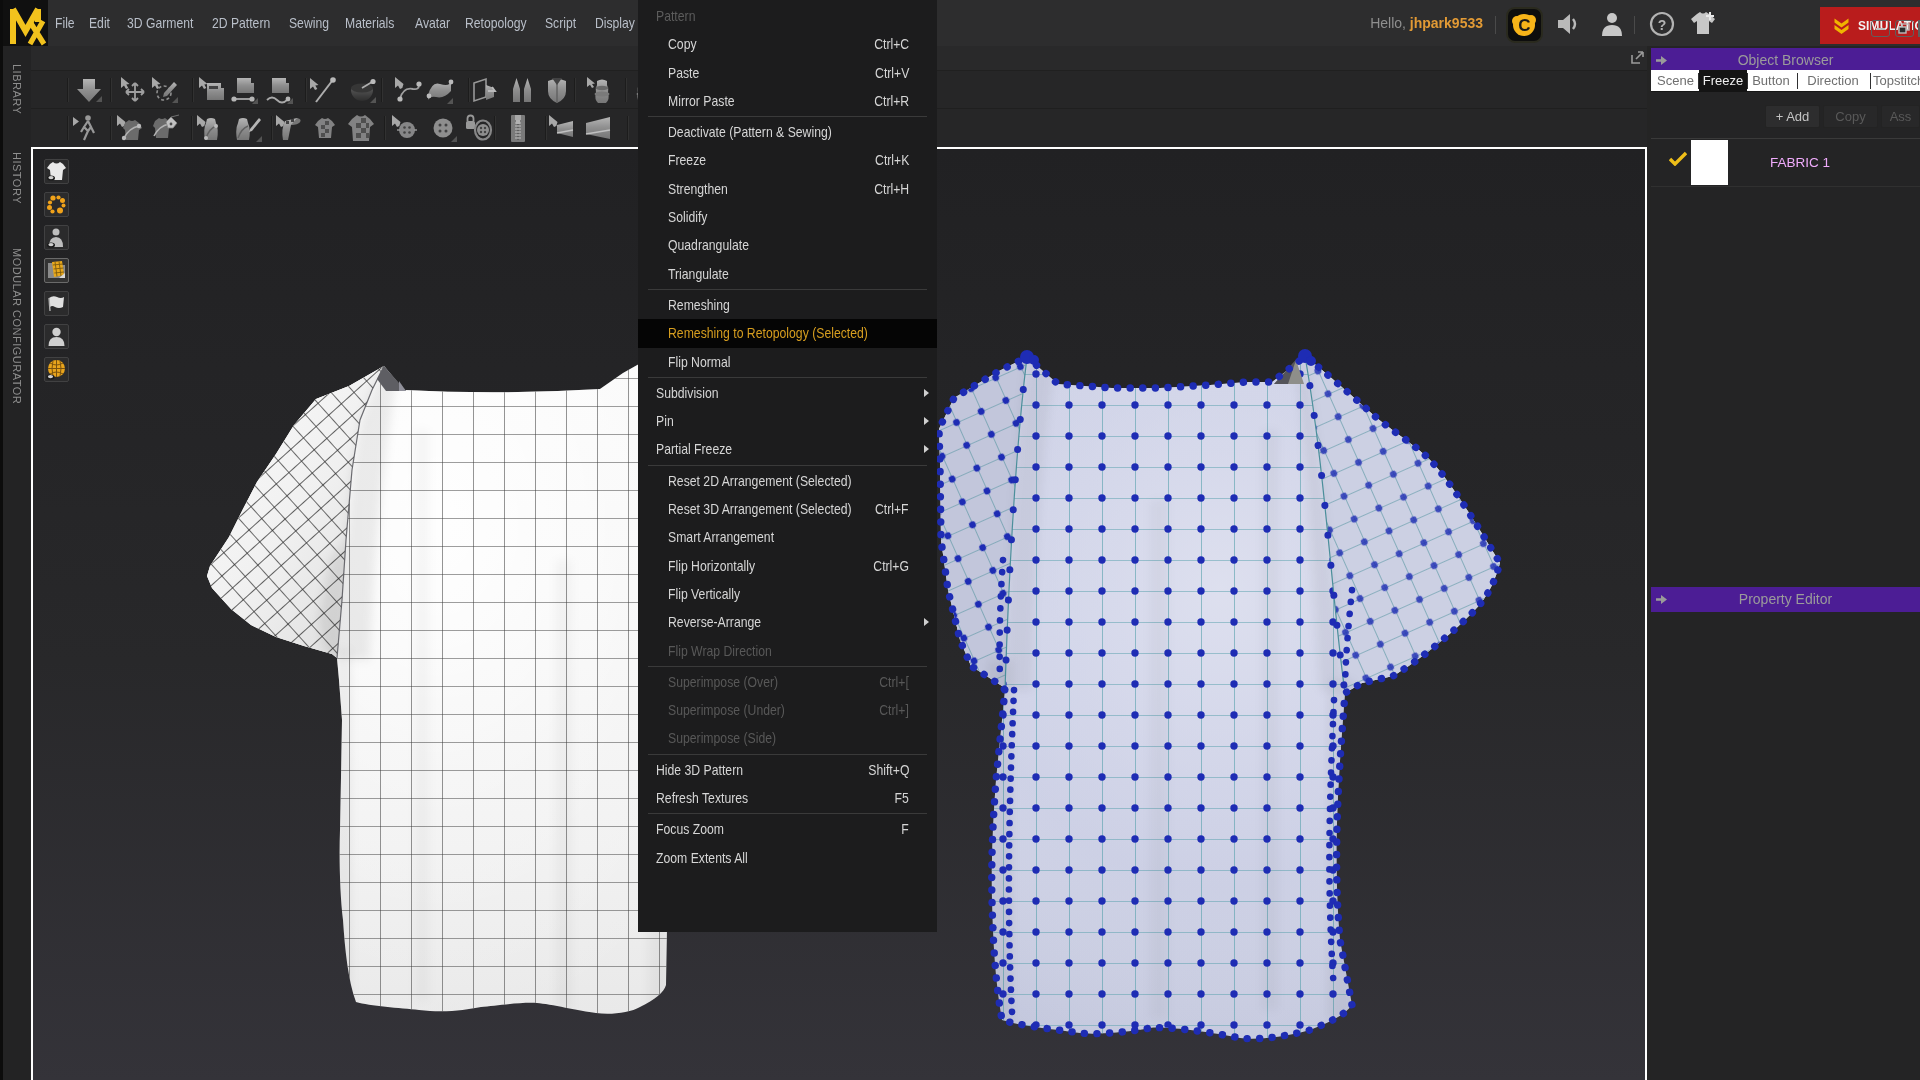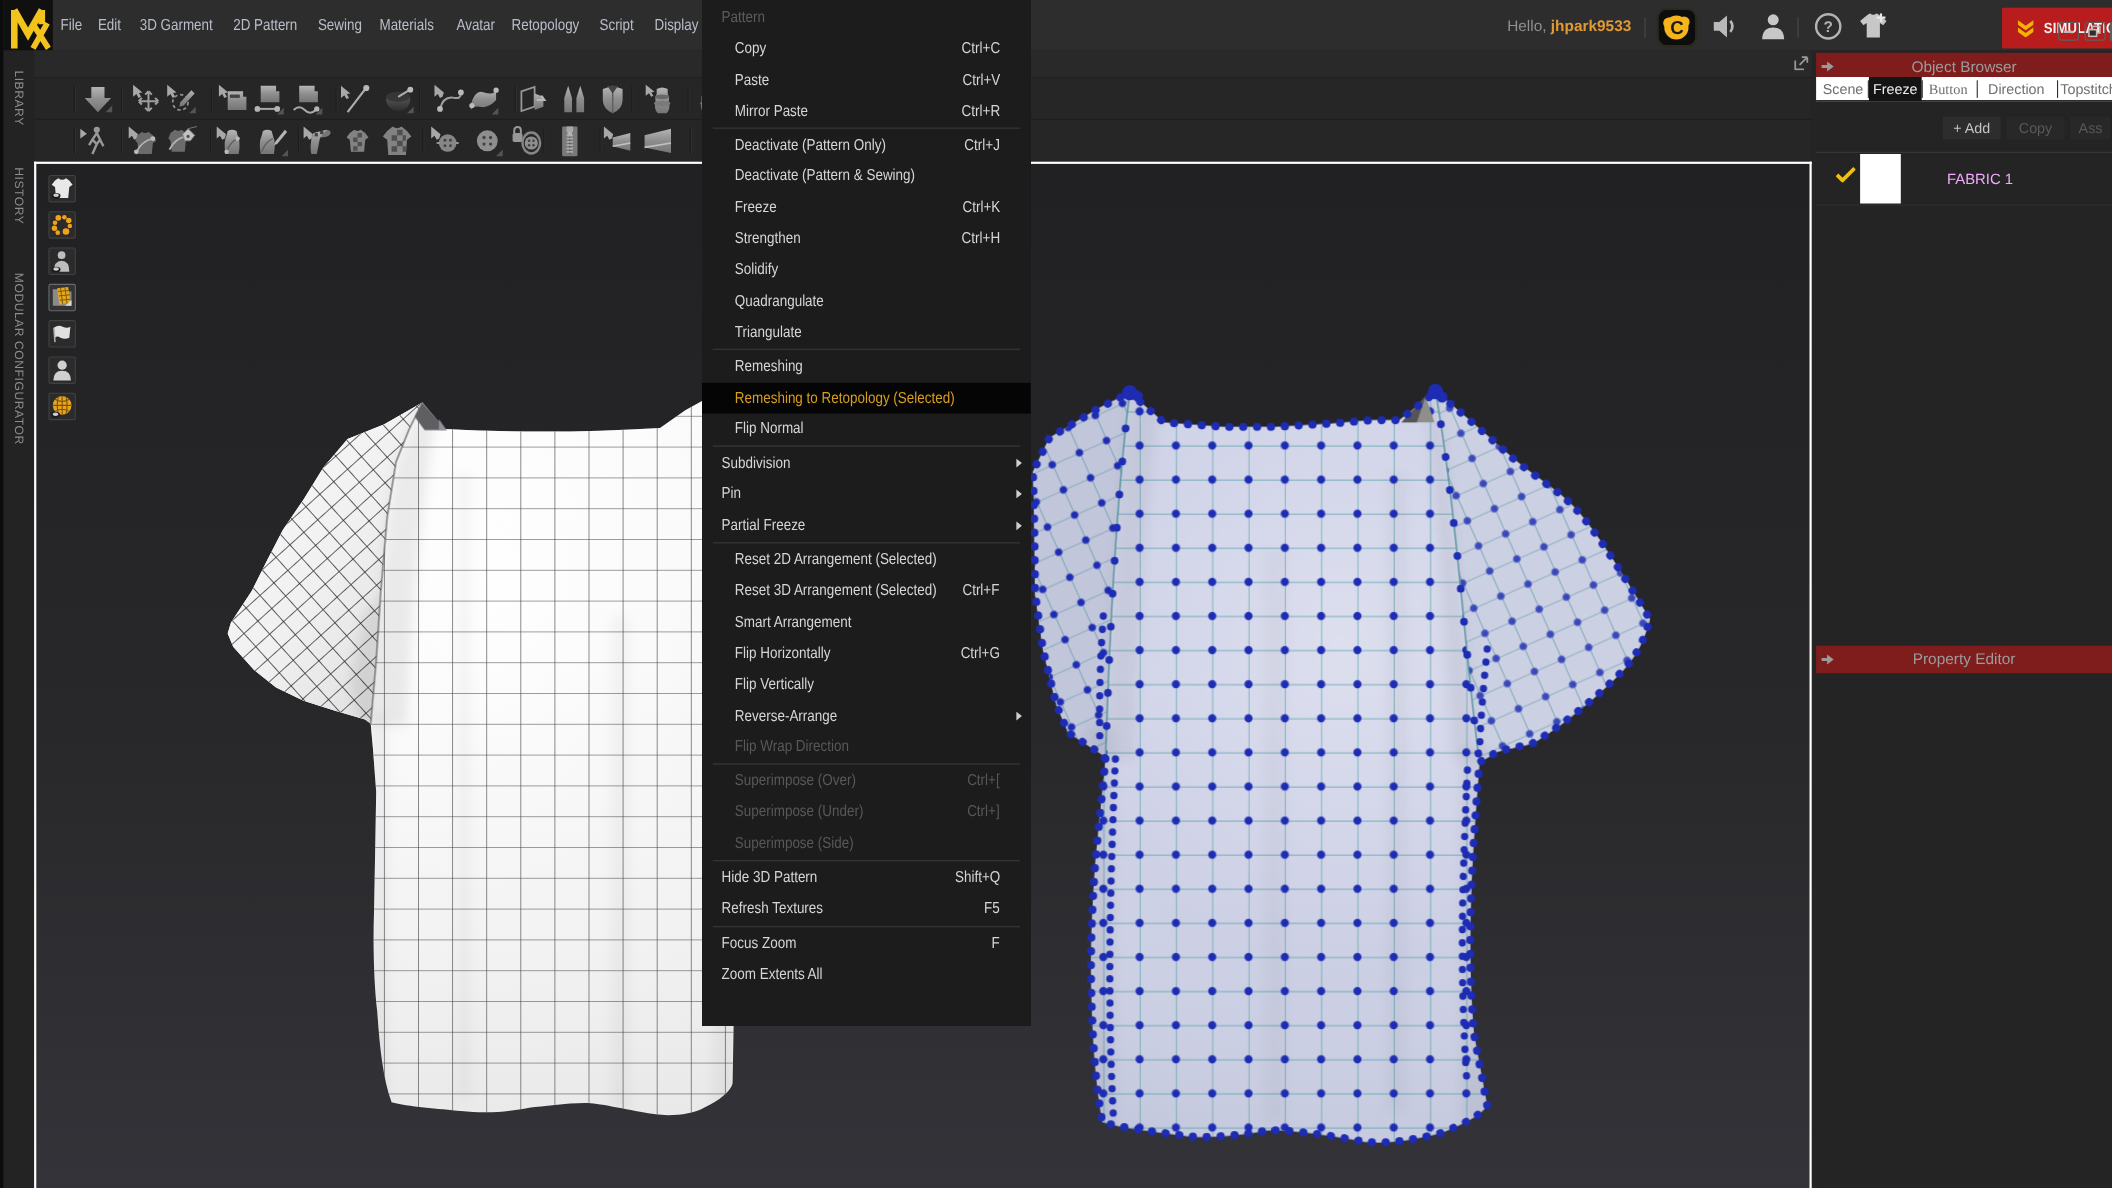--- a/index.html
+++ b/index.html
@@ -42,21 +42,21 @@
   .mi.hdr { color:#5c5c5c;padding-left:28px; }
   .mi.dis { color:#585858; }
   .mi .sc { position:absolute; right:28px; top:0; transform-origin:right center; transform:scaleX(0.85); }
   .mi.dis .sc { color:#585858; }
   .mi .arr { position:absolute; right:8px; top:10px; width:0; height:0;
              border-left:5px solid #cfcfcf; border-top:4.5px solid transparent; border-bottom:4.5px solid transparent; }
   .msep { height:1px; background:#3a3a3a; margin:1px 10px; }
   .mi.hl { background:#050505; color:#d79e1f; }
   
   #rpanel { position:absolute; left:1651px; top:46px; width:269px; height:1034px; background:#242425; }
-  .phead { position:absolute; left:0; width:269px; height:25px; background:#7f1d1d;
+  .phead { position:absolute; left:0; width:269px; height:25px; background:#4c1d95;
            color:#9b9b9b; font-size:14px; text-align:center; line-height:25px; }
   .pin { position:absolute; left:4px; top:7px; }
   #tabs { position:absolute; left:0; top:24px; width:269px; height:22px; background:#ffffff; border-bottom:1px solid #161616; }
   .tab { position:absolute; top:0; height:22px; line-height:22px; font-size:13px; color:#6f6f6f; text-align:center; }
   .tab.act { background:#141414; color:#efefef; }
   .tbtn { position:absolute; height:23px; background:#2d2d2e; border:1px solid #232323; border-radius:2px;
           color:#c3c3c3; font-size:13px; text-align:center; line-height:22px; }
   .tbtn.dis { color:#595959; background:#282829; }
 </style>
 </head>
@@ -574,24 +574,20 @@
   <div class="mi">
       <span class="lab">Paste</span>
       <span class="sc">Ctrl+V</span>
     </div>
   <div class="mi">
       <span class="lab">Mirror Paste</span>
       <span class="sc">Ctrl+R</span>
     </div>
   <div class="msep"></div>
   <div class="mi">
-      <span class="lab">Deactivate (Pattern Only)</span>
-      <span class="sc">Ctrl+J</span>
-    </div>
-  <div class="mi">
       <span class="lab">Deactivate (Pattern &amp; Sewing)</span>
     </div>
   <div class="mi">
       <span class="lab">Freeze</span>
       <span class="sc">Ctrl+K</span>
     </div>
   <div class="mi">
       <span class="lab">Strengthen</span>
       <span class="sc">Ctrl+H</span>
     </div>
@@ -689,21 +685,21 @@
       <path d="M1 4.2 L6 4.2 L6 1 L12 5.5 L6 10 L6 6.8 L1 6.8 Z" fill="#9a9a9a"></path>
     </svg>
   </div>
   <div id="tabs">
     <div class="abs" style="left:47px; top:3px; width:1px; height:16px; background:#303031;"></div>
     <div class="abs" style="left:96px; top:3px; width:1px; height:16px; background:#303031;"></div>
     <div class="abs" style="left:146px; top:3px; width:1px; height:16px; background:#303031;"></div>
     <div class="abs" style="left:219px; top:3px; width:1px; height:16px; background:#303031;"></div>
     <div class="tab" style="left:2px; width:45px;">Scene</div>
     <div class="tab act" style="left:48px; width:48px;">Freeze</div>
-    <div class="tab" style="left:97px; width:46px;font-family:Liberation Serif, serif;">Button</div>
+    <div class="tab" style="left:97px; width:46px;">Button</div>
     <div class="tab" style="left:148px; width:68px;">Direction</div>
     <div class="tab" style="left:222px; width:47px;">Topstitch</div>
   </div>
   <div class="tbtn" style="left:114px; top:59px; width:55px;">+ Add</div>
   <div class="tbtn dis" style="left:172px; top:59px; width:55px;">Copy</div>
   <div class="tbtn dis" style="left:230px; top:59px; width:39px;">Ass</div>
   <div class="abs" style="left:0px; top:92px; width:269px; height:1px; background:#3a3a3a;"></div>
 
   <svg class="abs" style="left:18px; top:105px;" width="18" height="15" viewBox="0 0 18 15">
     <path d="M1 8 L6 13 L17 2" fill="none" stroke="#eebe19" stroke-width="3.4"></path>

